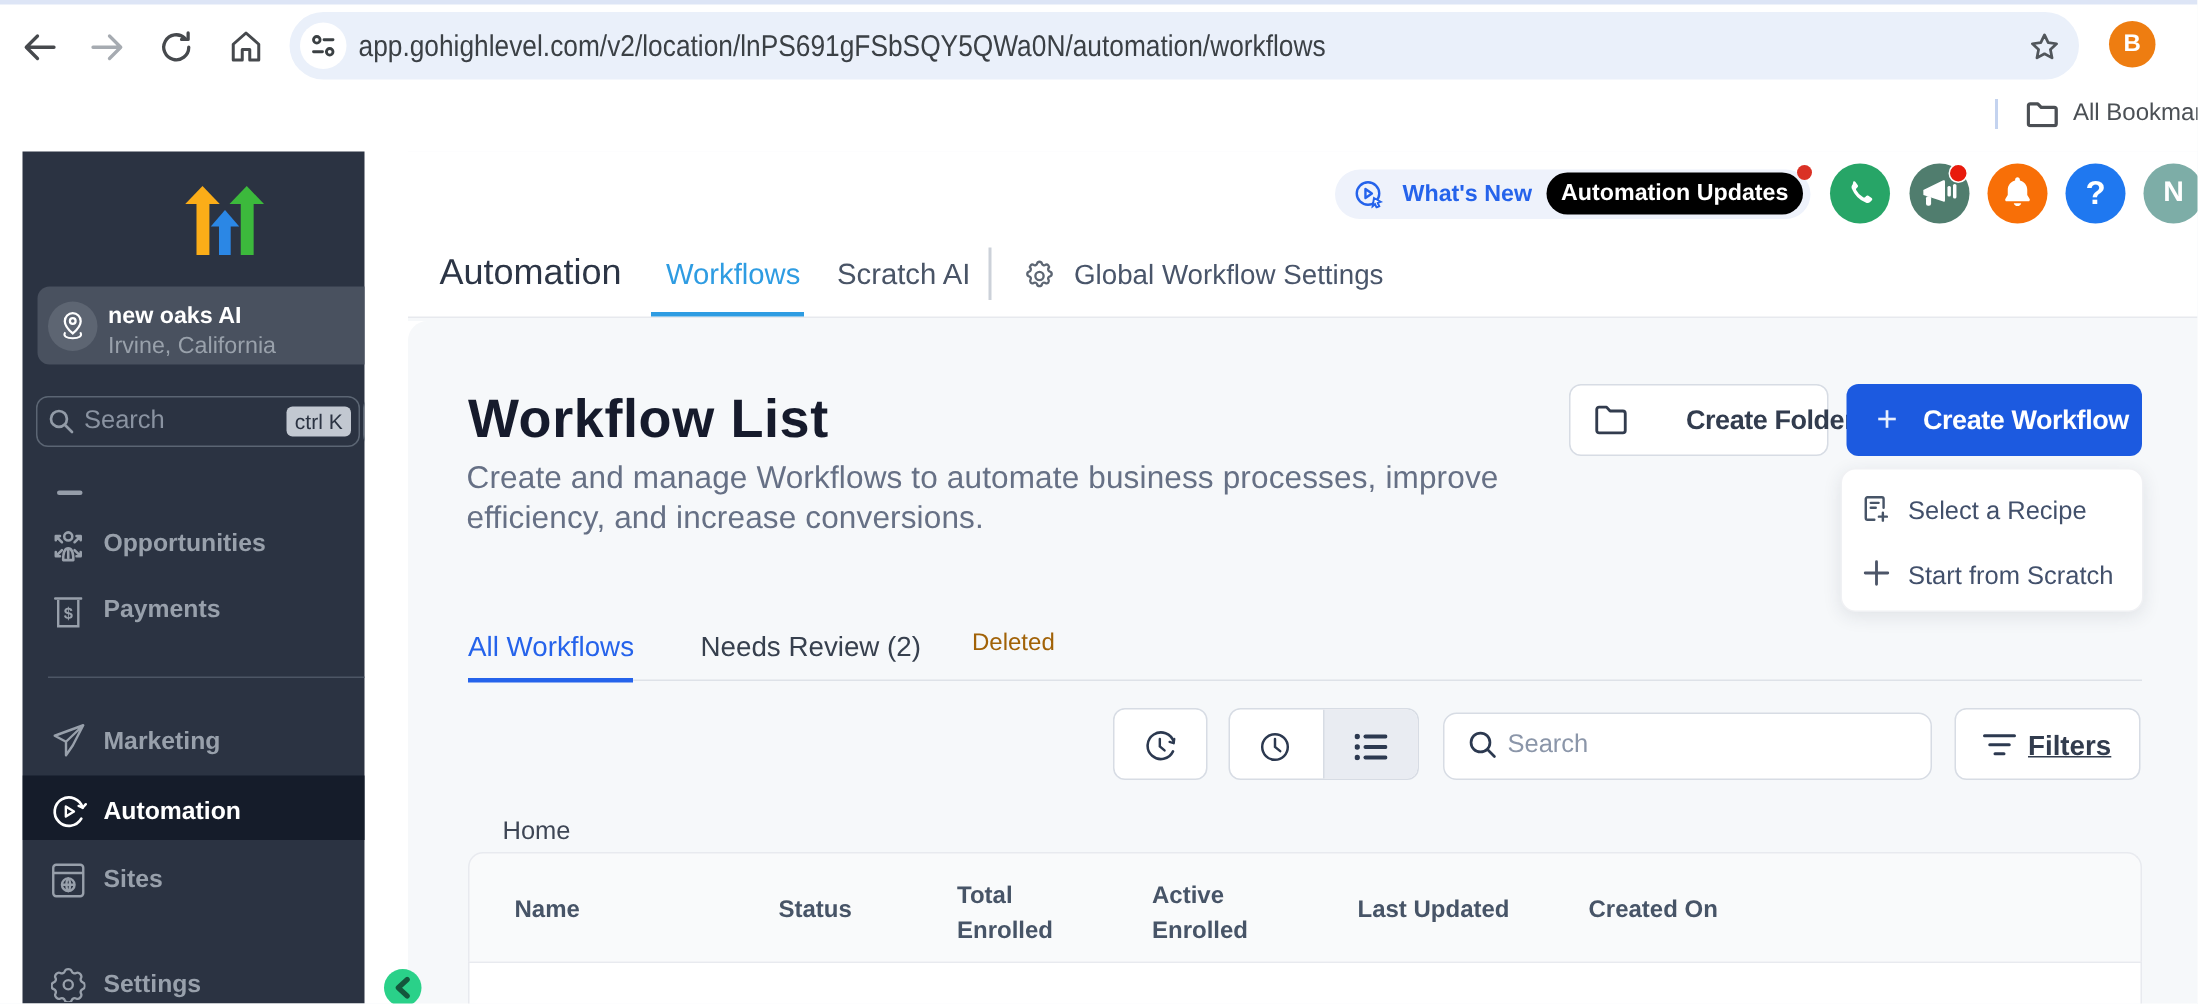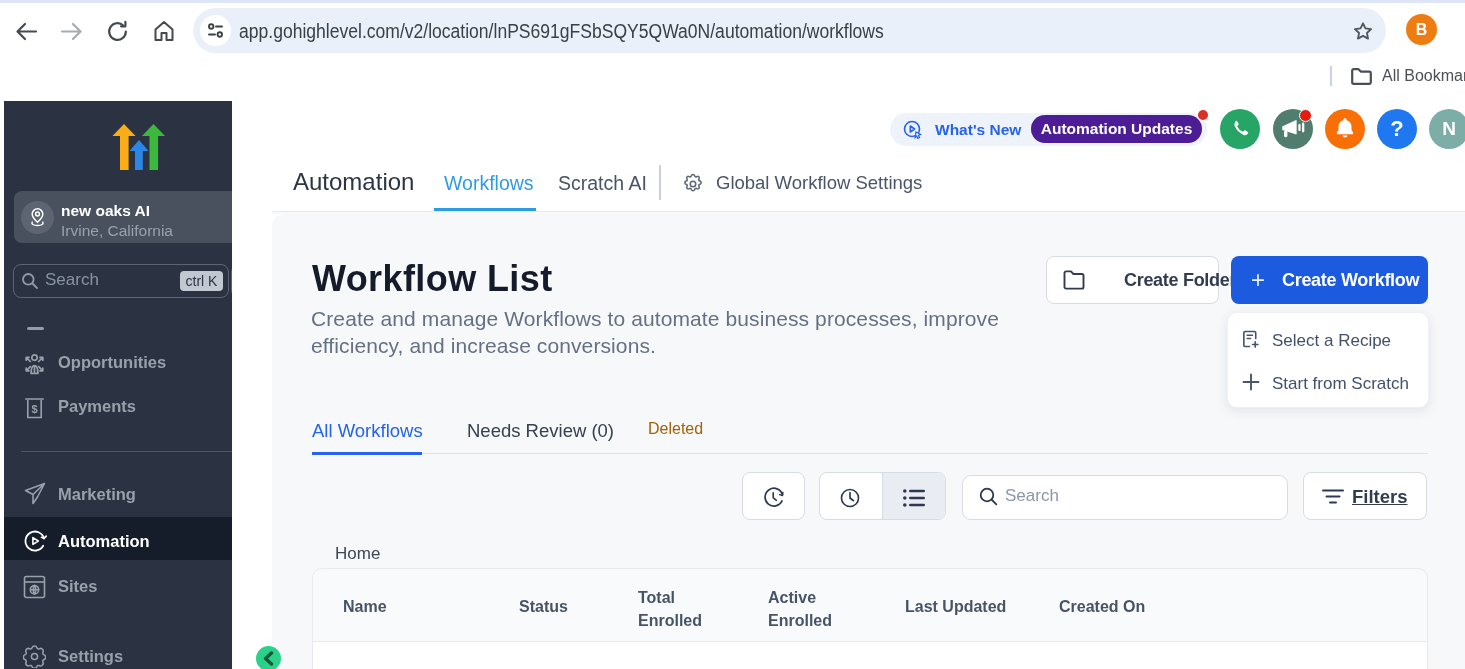--- a/index.html
+++ b/index.html
@@ -46,21 +46,21 @@
 
   <div class="abs" style="left:1406px;top:14px;width:31px;height:31px;border-radius:50%;background:#ee7d11;color:#fff;font-size:16px;font-weight:bold;text-align:center;line-height:31px;">B</div>
 
   <div class="abs" style="left:1330px;top:66px;width:2px;height:20px;background:#c4d3ef;"></div>
   <svg class="abs" style="left:1351px;top:68px" width="21" height="17" viewBox="0 0 21 17" fill="none" stroke="#4b4f54" stroke-width="2.2" stroke-linejoin="round">
       <path d="M1.2 14.5 V2.5 a1.3 1.3 0 0 1 1.3-1.3 H7.5 L9.8 3.6 H18.5 a1.3 1.3 0 0 1 1.3 1.3 V14.5 a1.3 1.3 0 0 1-1.3 1.3 H2.5 a1.3 1.3 0 0 1-1.3-1.3 Z"></path>
     </svg>
   <div class="abs" style="left:1382px;top:67px;font-size:16px;color:#4b5055;white-space:nowrap;">All Bookmarks</div>
 </div>
 
-<div class="abs" id="sidebar" style="left:4px;top:101px;width:228px;height:568px;background:#2b3342;overflow:hidden;">
+<div class="abs" id="sidebar" style="left:15px;top:101px;width:228px;height:568px;background:#2b3342;overflow:hidden;">
 
   <svg class="abs" style="left:108px;top:23px" width="54" height="49" viewBox="0 0 54 49">
     <g>
       <polygon points="12,0 23.5,12 0.5,12" fill="#fbad18"></polygon>
       <rect x="8" y="11" width="8.6" height="35" fill="#fbad18"></rect>
       <polygon points="41.5,0 53,12 30,12" fill="#3cb93c"></polygon>
       <rect x="37.5" y="11" width="8.6" height="35" fill="#3cb93c"></rect>
       <polygon points="27,16 36.5,27 17.5,27" fill="#2b87e5"></polygon>
       <rect x="23" y="26" width="7.8" height="20" fill="#2b87e5"></rect>
     </g>
@@ -160,21 +160,21 @@
   <div class="abs" style="left:0;top:112.5px;width:16px;height:16px;background:#fff;"></div>
   <div class="abs" style="left:0;top:112.5px;width:16px;height:16px;background:#f6f8fa;border-radius:13px 0 0 0;"></div>
 
   <div class="abs" style="left:618px;top:12px;width:317px;height:33px;border-radius:17px;background:#eef2fb;"></div>
   <svg class="abs" style="left:631px;top:19px" width="21" height="19" viewBox="0 0 21 19" fill="none" stroke="#2563eb" stroke-width="1.6">
       <circle cx="9" cy="9" r="7.5"></circle>
       <path d="M7.3 6 L11.6 9 L7.3 12 Z" stroke-linejoin="round"></path>
       <path d="M13 12 l4.5 2.5 l-2 .8 l1 2.2 l-1.8.8 l-1-2.2 l-1.6 1.4 Z" fill="#fff" stroke-width="1.3"></path>
     </svg>
   <div class="abs" style="left:663px;top:20px;font-size:15.5px;font-weight:bold;color:#2563eb;">What's New</div>
-  <div class="abs" style="left:759px;top:14px;width:171px;height:28px;border-radius:14px;background:#4c1d95;color:#fff;font-size:15.5px;font-weight:bold;text-align:center;line-height:28px;">Automation Updates</div>
+  <div class="abs" style="left:759px;top:14px;width:171px;height:28px;border-radius:14px;background:#000000;color:#fff;font-size:15.5px;font-weight:bold;text-align:center;line-height:28px;">Automation Updates</div>
   <div class="abs" style="left:926px;top:9px;width:10px;height:10px;border-radius:50%;background:#da3125;"></div>
 
   <div class="abs" style="left:948px;top:8px;width:40px;height:40px;border-radius:50%;background:#27a567;"></div>
   <svg class="abs" style="left:958px;top:18px" width="20" height="20" viewBox="0 0 24 24" fill="#fff">
       <path d="M6.6 2.5 c.5-.5 1.4-.4 1.8.2 l1.8 2.6 c.4.5.3 1.2-.2 1.7 l-1 1 c-.3.3-.3.8-.1 1.2 a13 13 0 0 0 5.9 5.9 c.4.2.9.2 1.2-.1 l1-1 c.4-.5 1.2-.6 1.7-.2 l2.6 1.8 c.6.4.7 1.3.2 1.8 l-1.2 1.2 c-.9.9-2.2 1.2-3.4.8 a21 21 0 0 1-11.5-11.5 c-.4-1.2-.1-2.5.8-3.4 Z"></path>
     </svg>
   <div class="abs" style="left:1001px;top:8px;width:40px;height:40px;border-radius:50%;background:#507d6e;"></div>
   <svg class="abs" style="left:1009px;top:17px" width="24" height="22" viewBox="0 0 24 22" fill="#fff">
       <path d="M1.2 8.6 L14.5 2.2 a.8.8 0 0 1 1.15.72 V15.6 a.8.8 0 0 1-1.1.74 L1.25 12 Z"></path>
       <rect x="3" y="12.8" width="3.4" height="6.4" rx="1.4"></rect>
@@ -219,21 +219,21 @@
       <path d="M6.5 5.5 H12 M6.5 9 H10"></path>
       <path d="M15 12.5 V18 M12.2 15.2 H17.8"></path>
     </svg>
   <div class="abs" style="left:1000px;top:230px;font-size:17px;color:#42506b;">Select a Recipe</div>
   <svg class="abs" style="left:970px;top:272px" width="18" height="18" viewBox="0 0 18 18" fill="none" stroke="#4c5568" stroke-width="1.9" stroke-linecap="round">
       <path d="M9 1.5 V16.5 M1.5 9 H16.5"></path>
     </svg>
   <div class="abs" style="left:1000px;top:273px;font-size:17px;color:#42506b;">Start from Scratch</div>
 
   <div class="abs" style="left:40px;top:319px;font-size:18.5px;color:#2563eb;">All Workflows</div>
-  <div class="abs" style="left:195px;top:319px;font-size:18.5px;color:#37404e;">Needs Review (0)</div>
+  <div class="abs" style="left:195px;top:319px;font-size:18.5px;color:#37404e;">Needs Review (2)</div>
   <div class="abs" style="left:376px;top:319px;font-size:16px;color:#a16207;text-align:right;">Deleted</div>
   <div class="abs" style="left:40px;top:352px;width:1116px;height:1px;background:#dee2e8;"></div>
   <div class="abs" style="left:40px;top:351px;width:110px;height:3px;background:#2563eb;"></div>
 
   <div class="abs" style="left:470px;top:371px;width:63px;height:48px;background:#fff;border:1.5px solid #d7dce4;border-radius:8px;"></div>
   <svg class="abs" style="left:490px;top:386px" width="23" height="21" viewBox="0 0 24 22" fill="none" stroke="#2c3950" stroke-width="1.8" stroke-linecap="round">
       <path d="M20.9 14.6 a9.3 9.3 0 1 1 .5-6.6"></path>
       <path d="M21.8 5.9 l-.4 3 l-2.9-.9" stroke-width="1.6" stroke-linejoin="round"></path>
       <path d="M11.7 6 V11.2 l3.3 2.7" stroke-width="1.7"></path>
     </svg>

